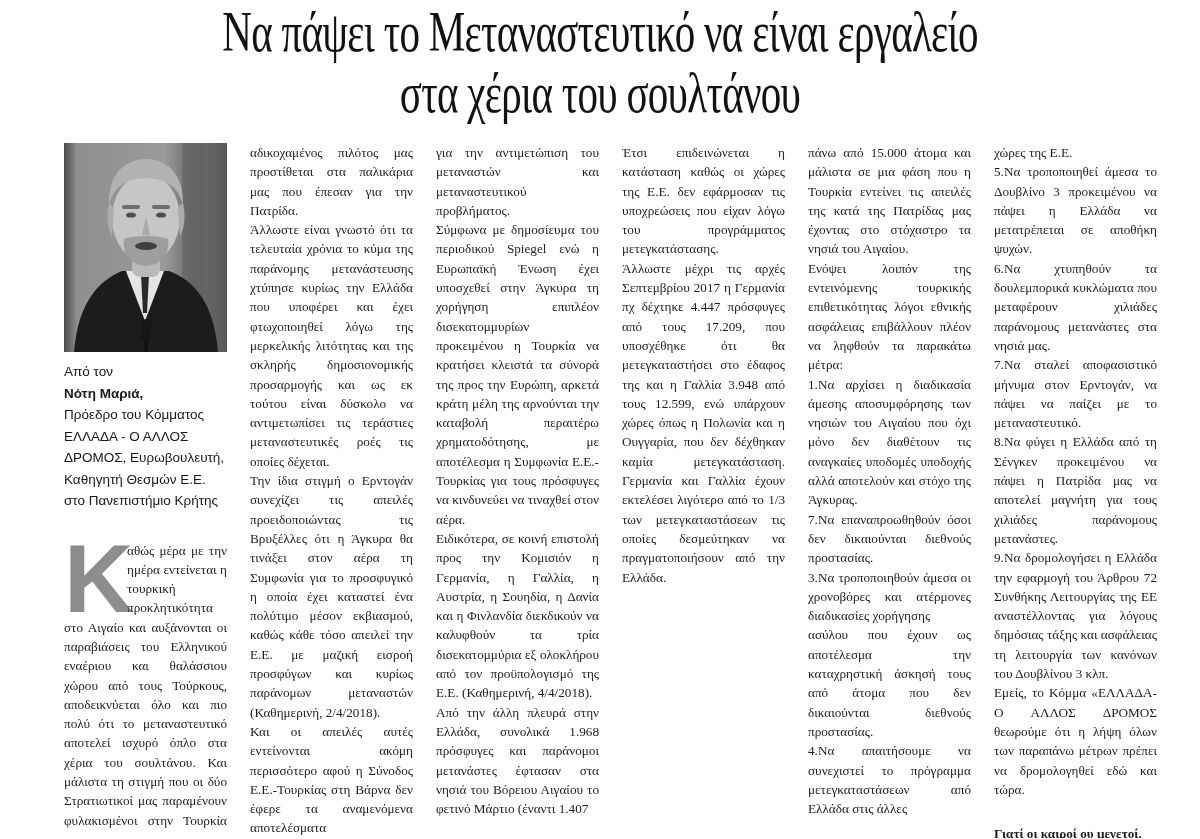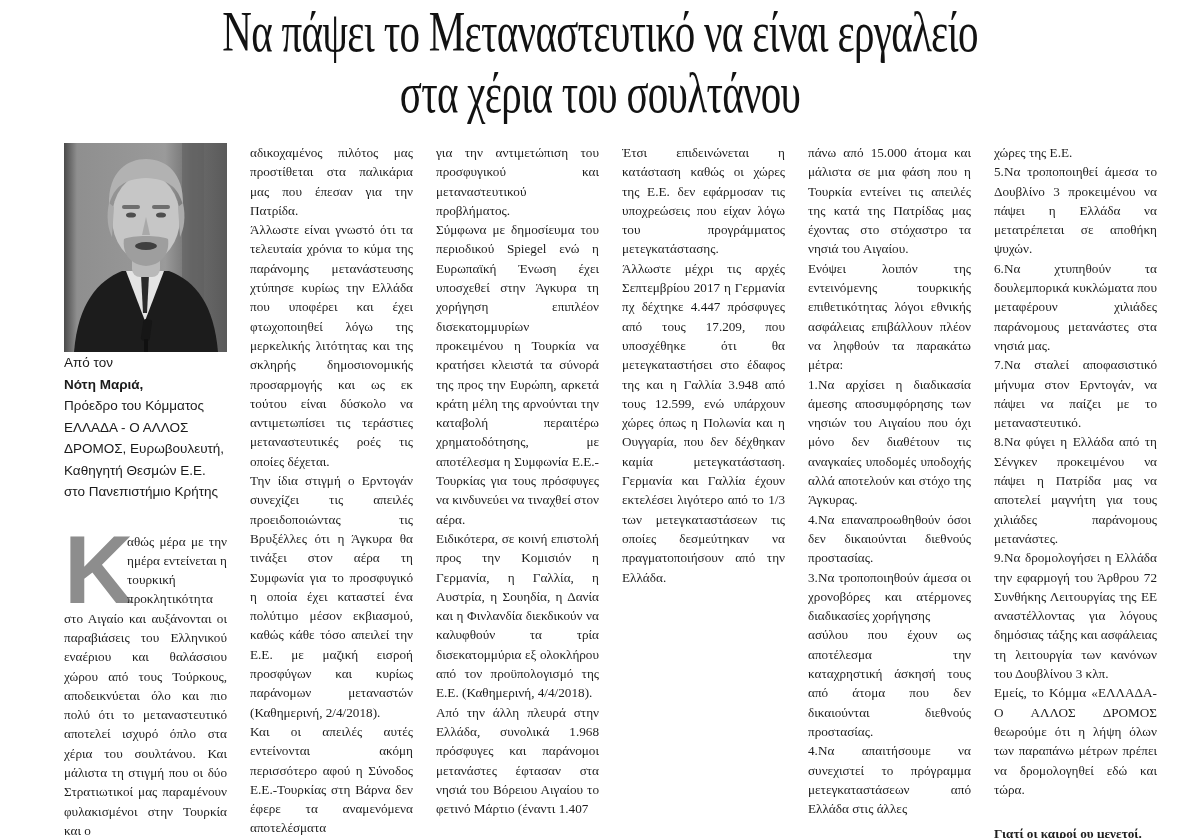--- a/index.html
+++ b/index.html
@@ -32,21 +32,21 @@
     text-align:justify;margin:0;
   }
   .col p{margin:0;}
   .col p.bold{font-weight:bold;margin-top:25px;}
 
   
   .photo{
     width:163px;height:209px;display:block;background:#888;
   }
   .byline{
-    font-family:"Liberation Sans", sans-serif;
+    margin-top:9px;font-family:"Liberation Sans", sans-serif;
     font-size:13.5px;line-height:21.5px;color:#1a1a1a;
   }
   .byline .b-name{font-weight:bold;}
   .lead{margin-top:29px;}
   .dropcap{
     float:left;width:58px;height:76px;
     font-family:"Liberation Sans", sans-serif;font-weight:bold;
     font-size:96px;line-height:76px;color:#8d8d8d;
     padding-right:5px;
   }
@@ -117,34 +117,34 @@
       </div>
     </div>
 
     <div class="col">
         <p>αδικοχαμένος πιλότος μας προστίθεται στα παλικάρια μας που έπεσαν για την Πατρίδα.</p>
         <p>Άλλωστε είναι γνωστό ότι τα τελευταία χρόνια το κύμα της παράνομης μετανάστευσης χτύπησε κυρίως την Ελλάδα που υποφέρει και έχει φτωχοποιηθεί λόγω της μερκελικής λιτότητας και της σκληρής δημοσιονομικής προσαρμογής και ως εκ τούτου είναι δύσκολο να αντιμετωπίσει τις τεράστιες μεταναστευτικές ροές τις οποίες δέχεται.</p>
         <p>Την ίδια στιγμή ο Ερντογάν συνεχίζει τις απειλές προειδοποιώντας τις Βρυξέλλες ότι η Άγκυρα θα τινάξει στον αέρα τη Συμφωνία για το προσφυγικό η οποία έχει καταστεί ένα πολύτιμο μέσον εκβιασμού, καθώς κάθε τόσο απειλεί την Ε.Ε. με μαζική εισροή προσφύγων και κυρίως παράνομων μεταναστών (Καθημερινή, 2/4/2018).</p>
         <p>Και οι απειλές αυτές εντείνονται ακόμη περισσότερο αφού η Σύνοδος Ε.Ε.-Τουρκίας στη Βάρνα δεν έφερε τα αναμενόμενα αποτελέσματα</p>
       </div>
     <div class="col">
-        <p>για την αντιμετώπιση του προσφυγικού και μεταναστευτικού προβλήματος.</p>
+        <p>για την αντιμετώπιση του μεταναστών και μεταναστευτικού προβλήματος.</p>
         <p>Σύμφωνα με δημοσίευμα του περιοδικού Spiegel ενώ η Ευρωπαϊκή Ένωση έχει υποσχεθεί στην Άγκυρα τη χορήγηση επιπλέον δισεκατομμυρίων προκειμένου η Τουρκία να κρατήσει κλειστά τα σύνορά της προς την Ευρώπη, αρκετά κράτη μέλη της αρνούνται την καταβολή περαιτέρω χρηματοδότησης, με αποτέλεσμα η Συμφωνία Ε.Ε.-Τουρκίας για τους πρόσφυγες να κινδυνεύει να τιναχθεί στον αέρα.</p>
         <p>Ειδικότερα, σε κοινή επιστολή προς την Κομισιόν η Γερμανία, η Γαλλία, η Αυστρία, η Σουηδία, η Δανία και η Φινλανδία διεκδικούν να καλυφθούν τα τρία δισεκατομμύρια εξ ολοκλήρου από τον προϋπολογισμό της Ε.Ε. (Καθημερινή, 4/4/2018).</p>
         <p>Από την άλλη πλευρά στην Ελλάδα, συνολικά 1.968 πρόσφυγες και παράνομοι μετανάστες έφτασαν στα νησιά του Βόρειου Αιγαίου το φετινό Μάρτιο (έναντι 1.407</p>
       </div>
     <div class="col">
         <p>Έτσι επιδεινώνεται η κατάσταση καθώς οι χώρες της Ε.Ε. δεν εφάρμοσαν τις υποχρεώσεις που είχαν λόγω του προγράμματος μετεγκατάστασης.</p>
         <p>Άλλωστε μέχρι τις αρχές Σεπτεμβρίου 2017 η Γερμανία πχ δέχτηκε 4.447 πρόσφυγες από τους 17.209, που υποσχέθηκε ότι θα μετεγκαταστήσει στο έδαφος της και η Γαλλία 3.948 από τους 12.599, ενώ υπάρχουν χώρες όπως η Πολωνία και η Ουγγαρία, που δεν δέχθηκαν καμία μετεγκατάσταση. Γερμανία και Γαλλία έχουν εκτελέσει λιγότερο από το 1/3 των μετεγκαταστάσεων τις οποίες δεσμεύτηκαν να πραγματοποιήσουν από την Ελλάδα.</p>
       </div>
     <div class="col">
         <p>πάνω από 15.000 άτομα και μάλιστα σε μια φάση που η Τουρκία εντείνει τις απειλές της κατά της Πατρίδας μας έχοντας στο στόχαστρο τα νησιά του Αιγαίου.</p>
         <p>Ενόψει λοιπόν της εντεινόμενης τουρκικής επιθετικότητας λόγοι εθνικής ασφάλειας επιβάλλουν πλέον να ληφθούν τα παρακάτω μέτρα:</p>
         <p>1.Να αρχίσει η διαδικασία άμεσης αποσυμφόρησης των νησιών του Αιγαίου που όχι μόνο δεν διαθέτουν τις αναγκαίες υποδομές υποδοχής αλλά αποτελούν και στόχο της Άγκυρας.</p>
-        <p>4.Να επαναπροωθηθούν όσοι δεν δικαιούνται διεθνούς προστασίας.</p>
+        <p>7.Να επαναπροωθηθούν όσοι δεν δικαιούνται διεθνούς προστασίας.</p>
         <p>3.Να τροποποιηθούν άμεσα οι χρονοβόρες και ατέρμονες διαδικασίες χορήγησης</p>
         <p>ασύλου που έχουν ως αποτέλεσμα την καταχρηστική άσκησή τους από άτομα που δεν δικαιούνται διεθνούς προστασίας.</p>
         <p>4.Να απαιτήσουμε να συνεχιστεί το πρόγραμμα μετεγκαταστάσεων από Ελλάδα στις άλλες</p>
       </div>
     <div class="col">
         <p>χώρες της Ε.Ε.</p>
         <p>5.Να τροποποιηθεί άμεσα το Δουβλίνο 3 προκειμένου να πάψει η Ελλάδα να μετατρέπεται σε αποθήκη ψυχών.</p>
         <p>6.Να χτυπηθούν τα δουλεμπορικά κυκλώματα που μεταφέρουν χιλιάδες παράνομους μετανάστες στα νησιά μας.</p>
         <p>7.Να σταλεί αποφασιστικό μήνυμα στον Ερντογάν, να πάψει να παίζει με το μεταναστευτικό.</p>
         <p>8.Να φύγει η Ελλάδα από τη Σένγκεν προκειμένου να πάψει η Πατρίδα μας να αποτελεί μαγνήτη για τους χιλιάδες παράνομους μετανάστες.</p>

